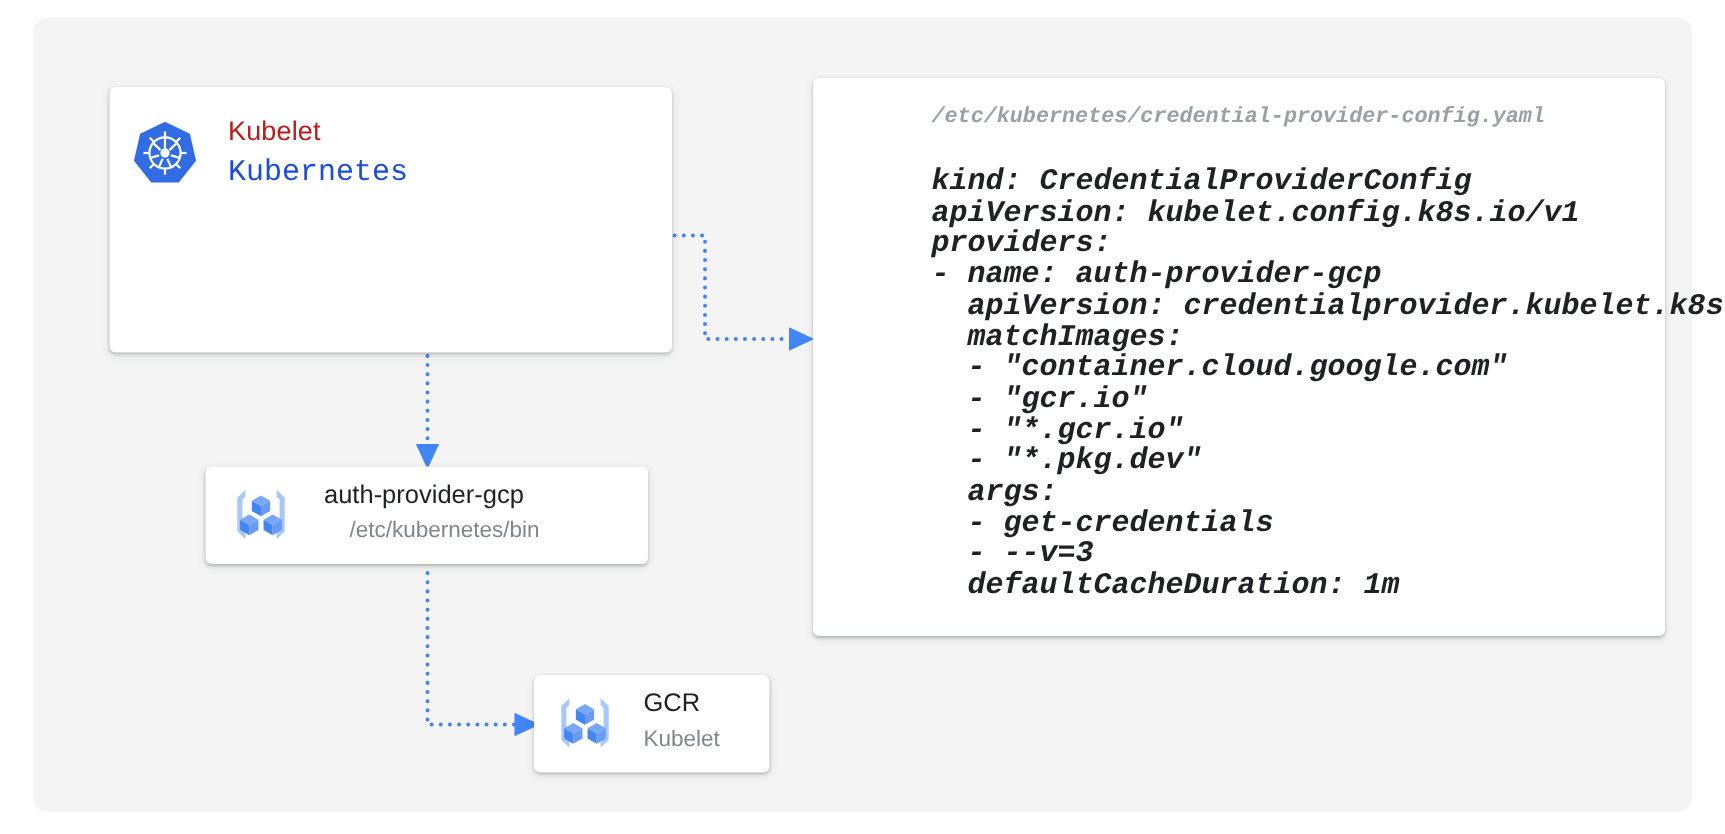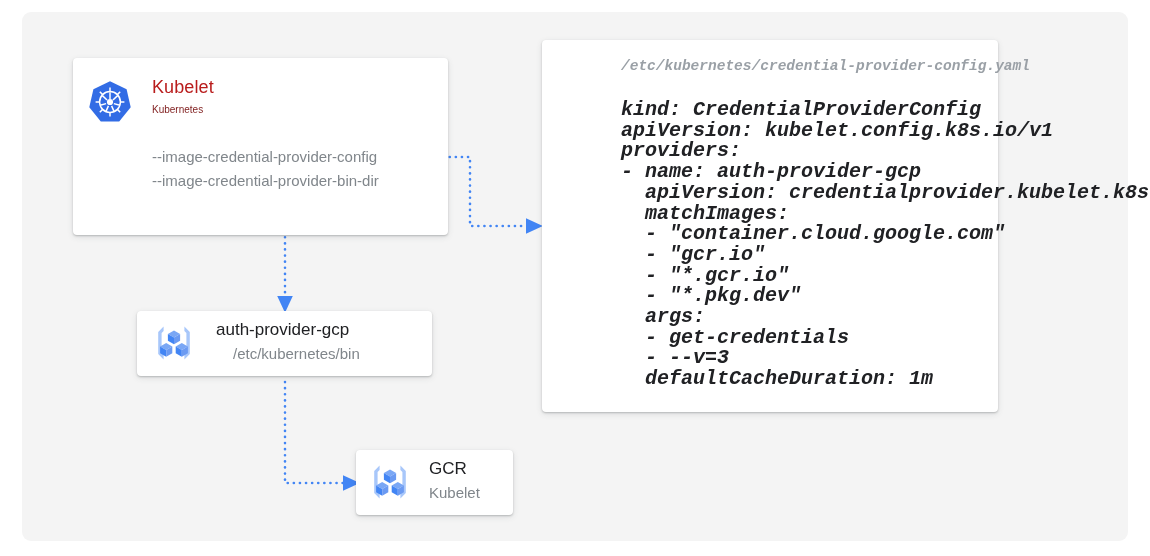--- a/index.html
+++ b/index.html
@@ -61,23 +61,24 @@
     top: 19px;
     font-size: 18px;
     color: #b91c1c;
     letter-spacing: 0.1px;
     white-space: nowrap;
   }
   #kubelet-subtitle {
     position: absolute;
     left: 79px;
     top: 46px;
-    font-size: 10px;
-    color: #7f1d1d;
-    white-space: nowrap;
+    font-size: 20px;
+    color: #1d4ed8;
+    white-space: nowrap;
+    font-family: Liberation Mono, monospace;
   }
   #kubelet-flag-1 {
     position: absolute;
     left: 79px;
     top: 90px;
     font-size: 15px;
     color: #80868b;
     white-space: nowrap;
   }
   #kubelet-flag-2 {
@@ -148,22 +149,22 @@
     left: 73px;
     top: 34px;
     font-size: 15px;
     color: #80868b;
     white-space: nowrap;
   }
 
   
   #code-card {
     left: 542px;
-    top: 40px;
-    width: 456px;
+    top: 52px;
+    width: 568px;
     height: 372px;
   }
   #code-path {
     position: absolute;
     left: 79px;
     top: 18px;
     font-family: "Liberation Mono", "DejaVu Sans Mono", monospace;
     font-style: italic;
     font-weight: bold;
     font-size: 14.5px;
@@ -240,22 +241,20 @@
         <line x1="27.9" y1="25.6" x2="33.9" y2="27.2"></line>
         <line x1="25.6" y1="27.9" x2="28.1" y2="33.6"></line>
         <line x1="22.4" y1="27.9" x2="19.9" y2="33.6"></line>
         <line x1="20.1" y1="25.6" x2="14.1" y2="27.2"></line>
         <line x1="21.05" y1="22.05" x2="16.4" y2="17.6"></line>
       </g>
     </svg>
 
     <div id="kubelet-title">Kubelet</div>
     <div id="kubelet-subtitle">Kubernetes</div>
-    <div id="kubelet-flag-1">--image-credential-provider-config</div>
-    <div id="kubelet-flag-2">--image-credential-provider-bin-dir</div>
   </div>
 
   <div class="card" id="provider-card">
 
     <svg id="provider-icon" viewBox="0 0 48 48" xmlns="http://www.w3.org/2000/svg">
       <g fill="#a8c7fa">
         <path d="M13.6 7.5 L8.2 12.9 L8.2 35.1 L13.6 40.5 L13.6 36.0 L11.6 34.0 L11.6 14.0 L13.6 12.0 Z"></path>
         <path d="M34.4 7.5 L39.8 12.9 L39.8 35.1 L34.4 40.5 L34.4 36.0 L36.4 34.0 L36.4 14.0 L34.4 12.0 Z"></path>
       </g>
       <g>

